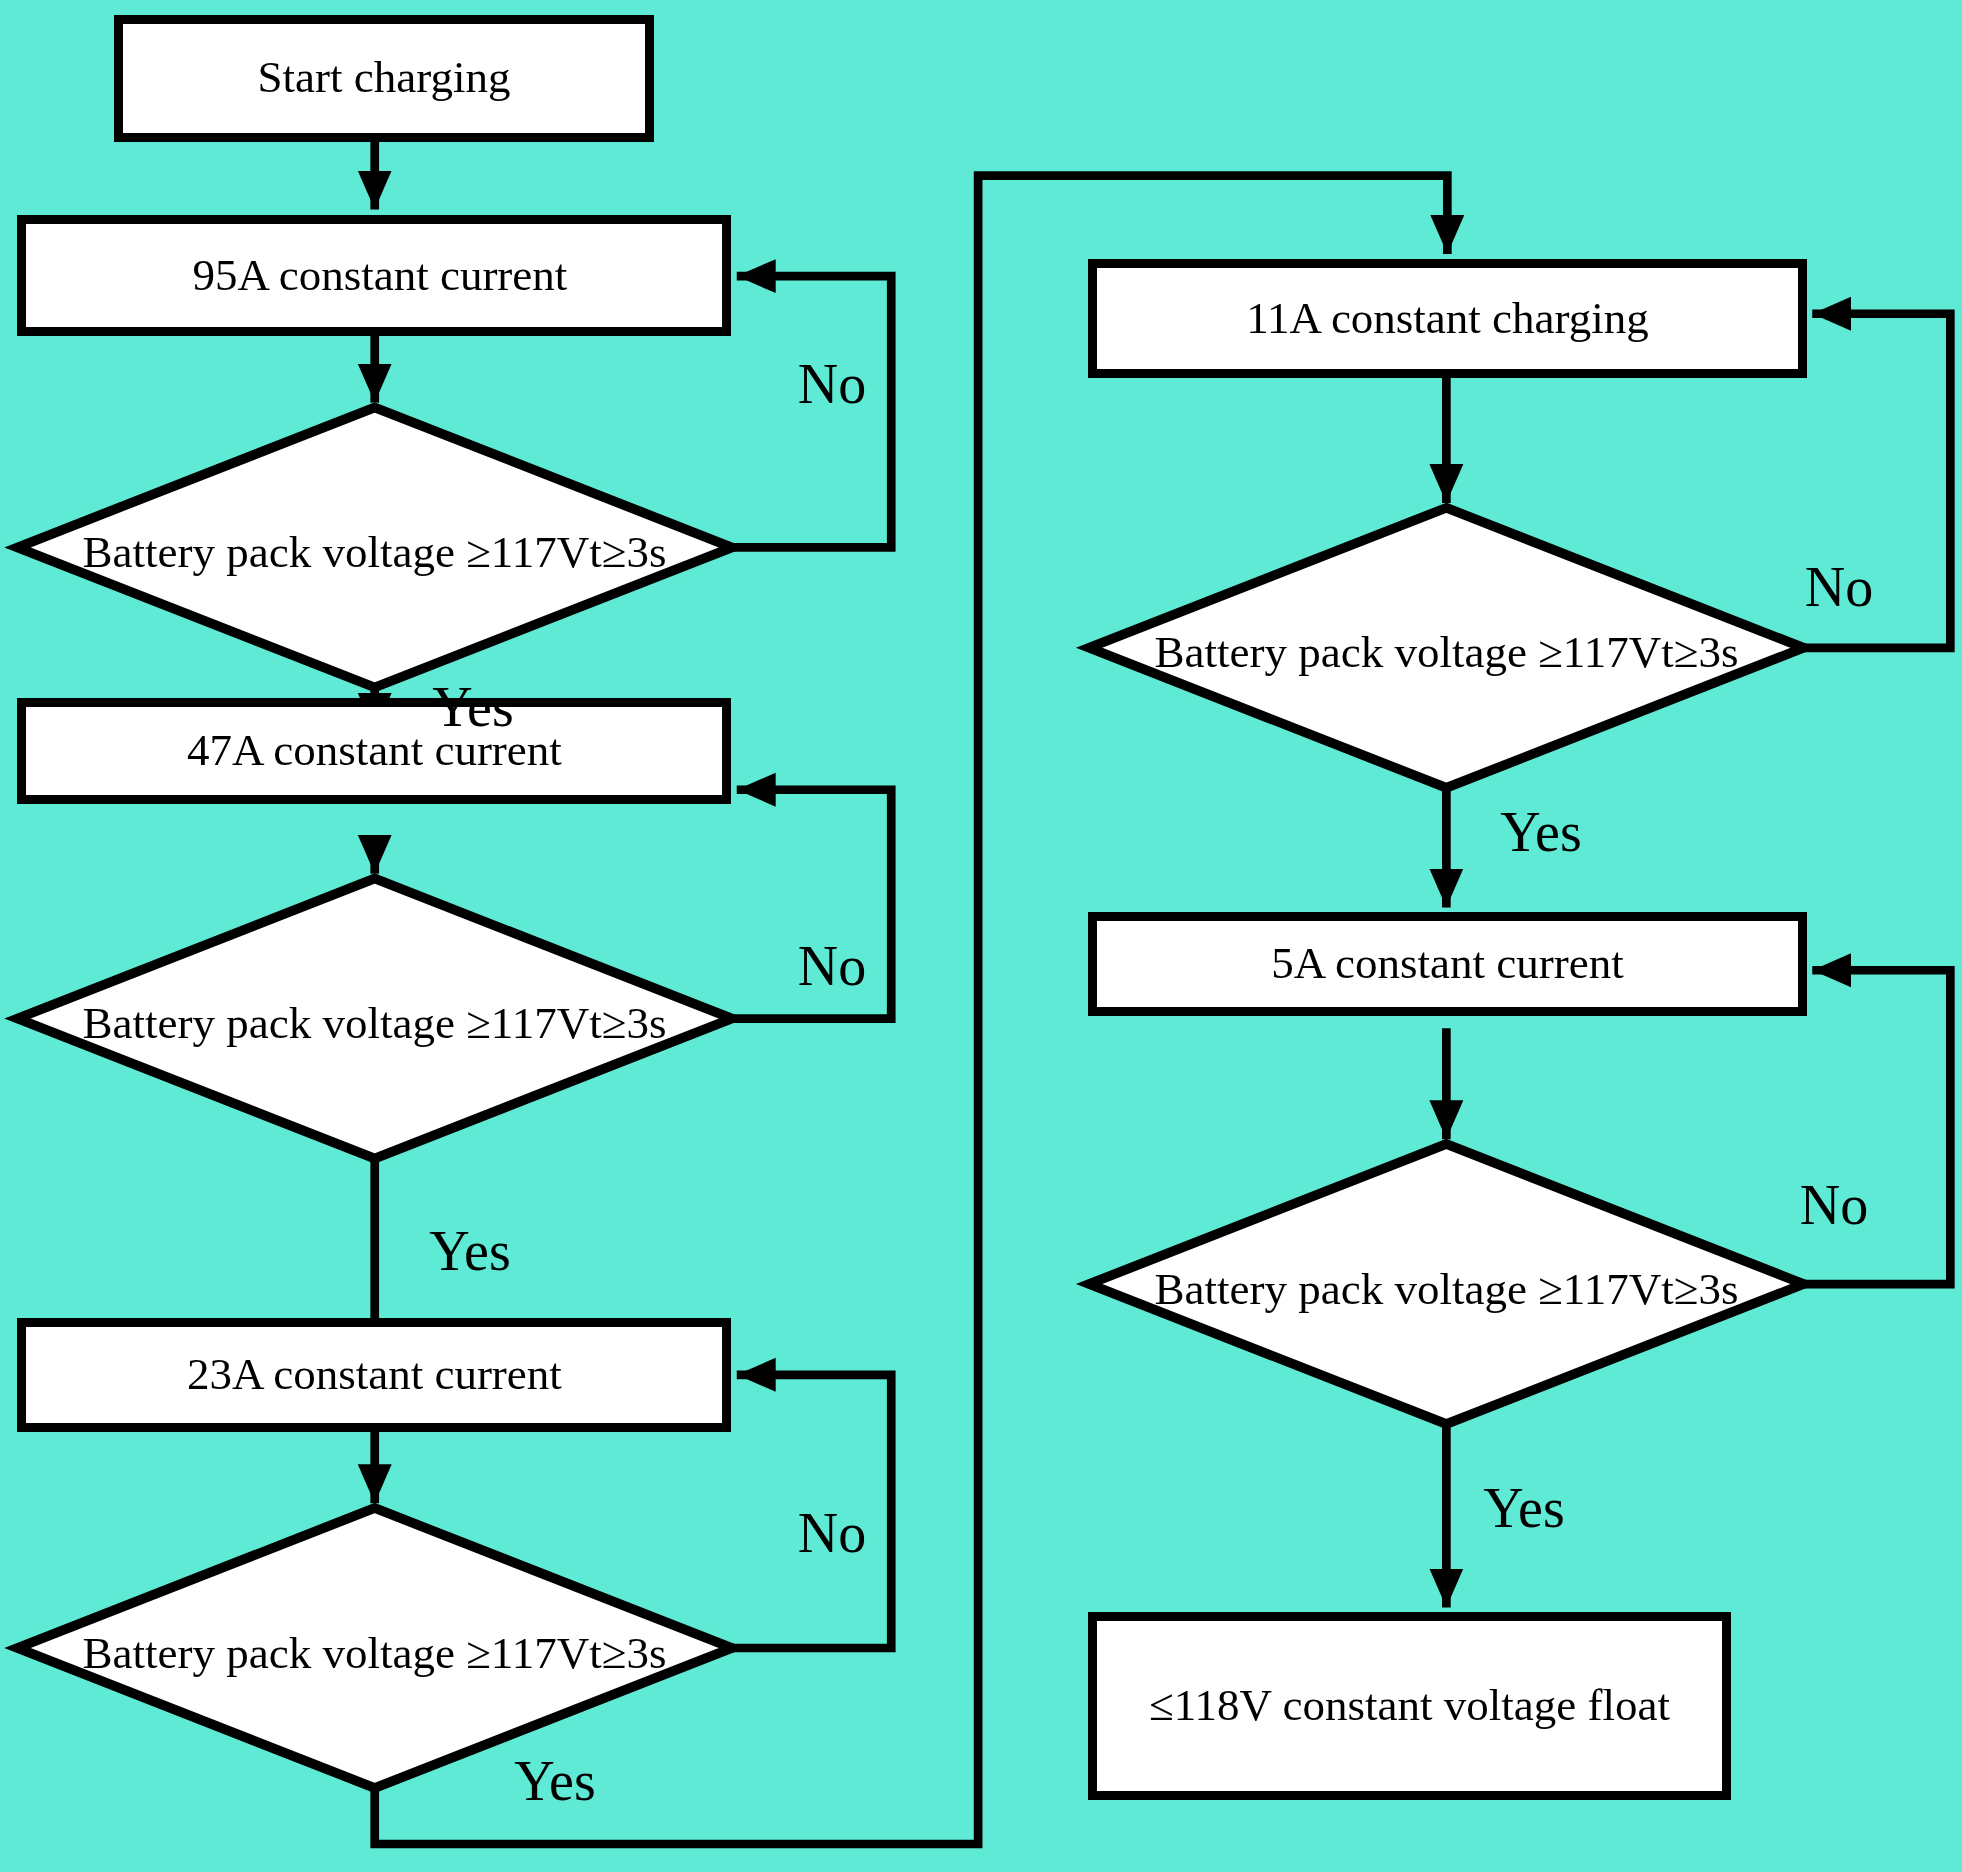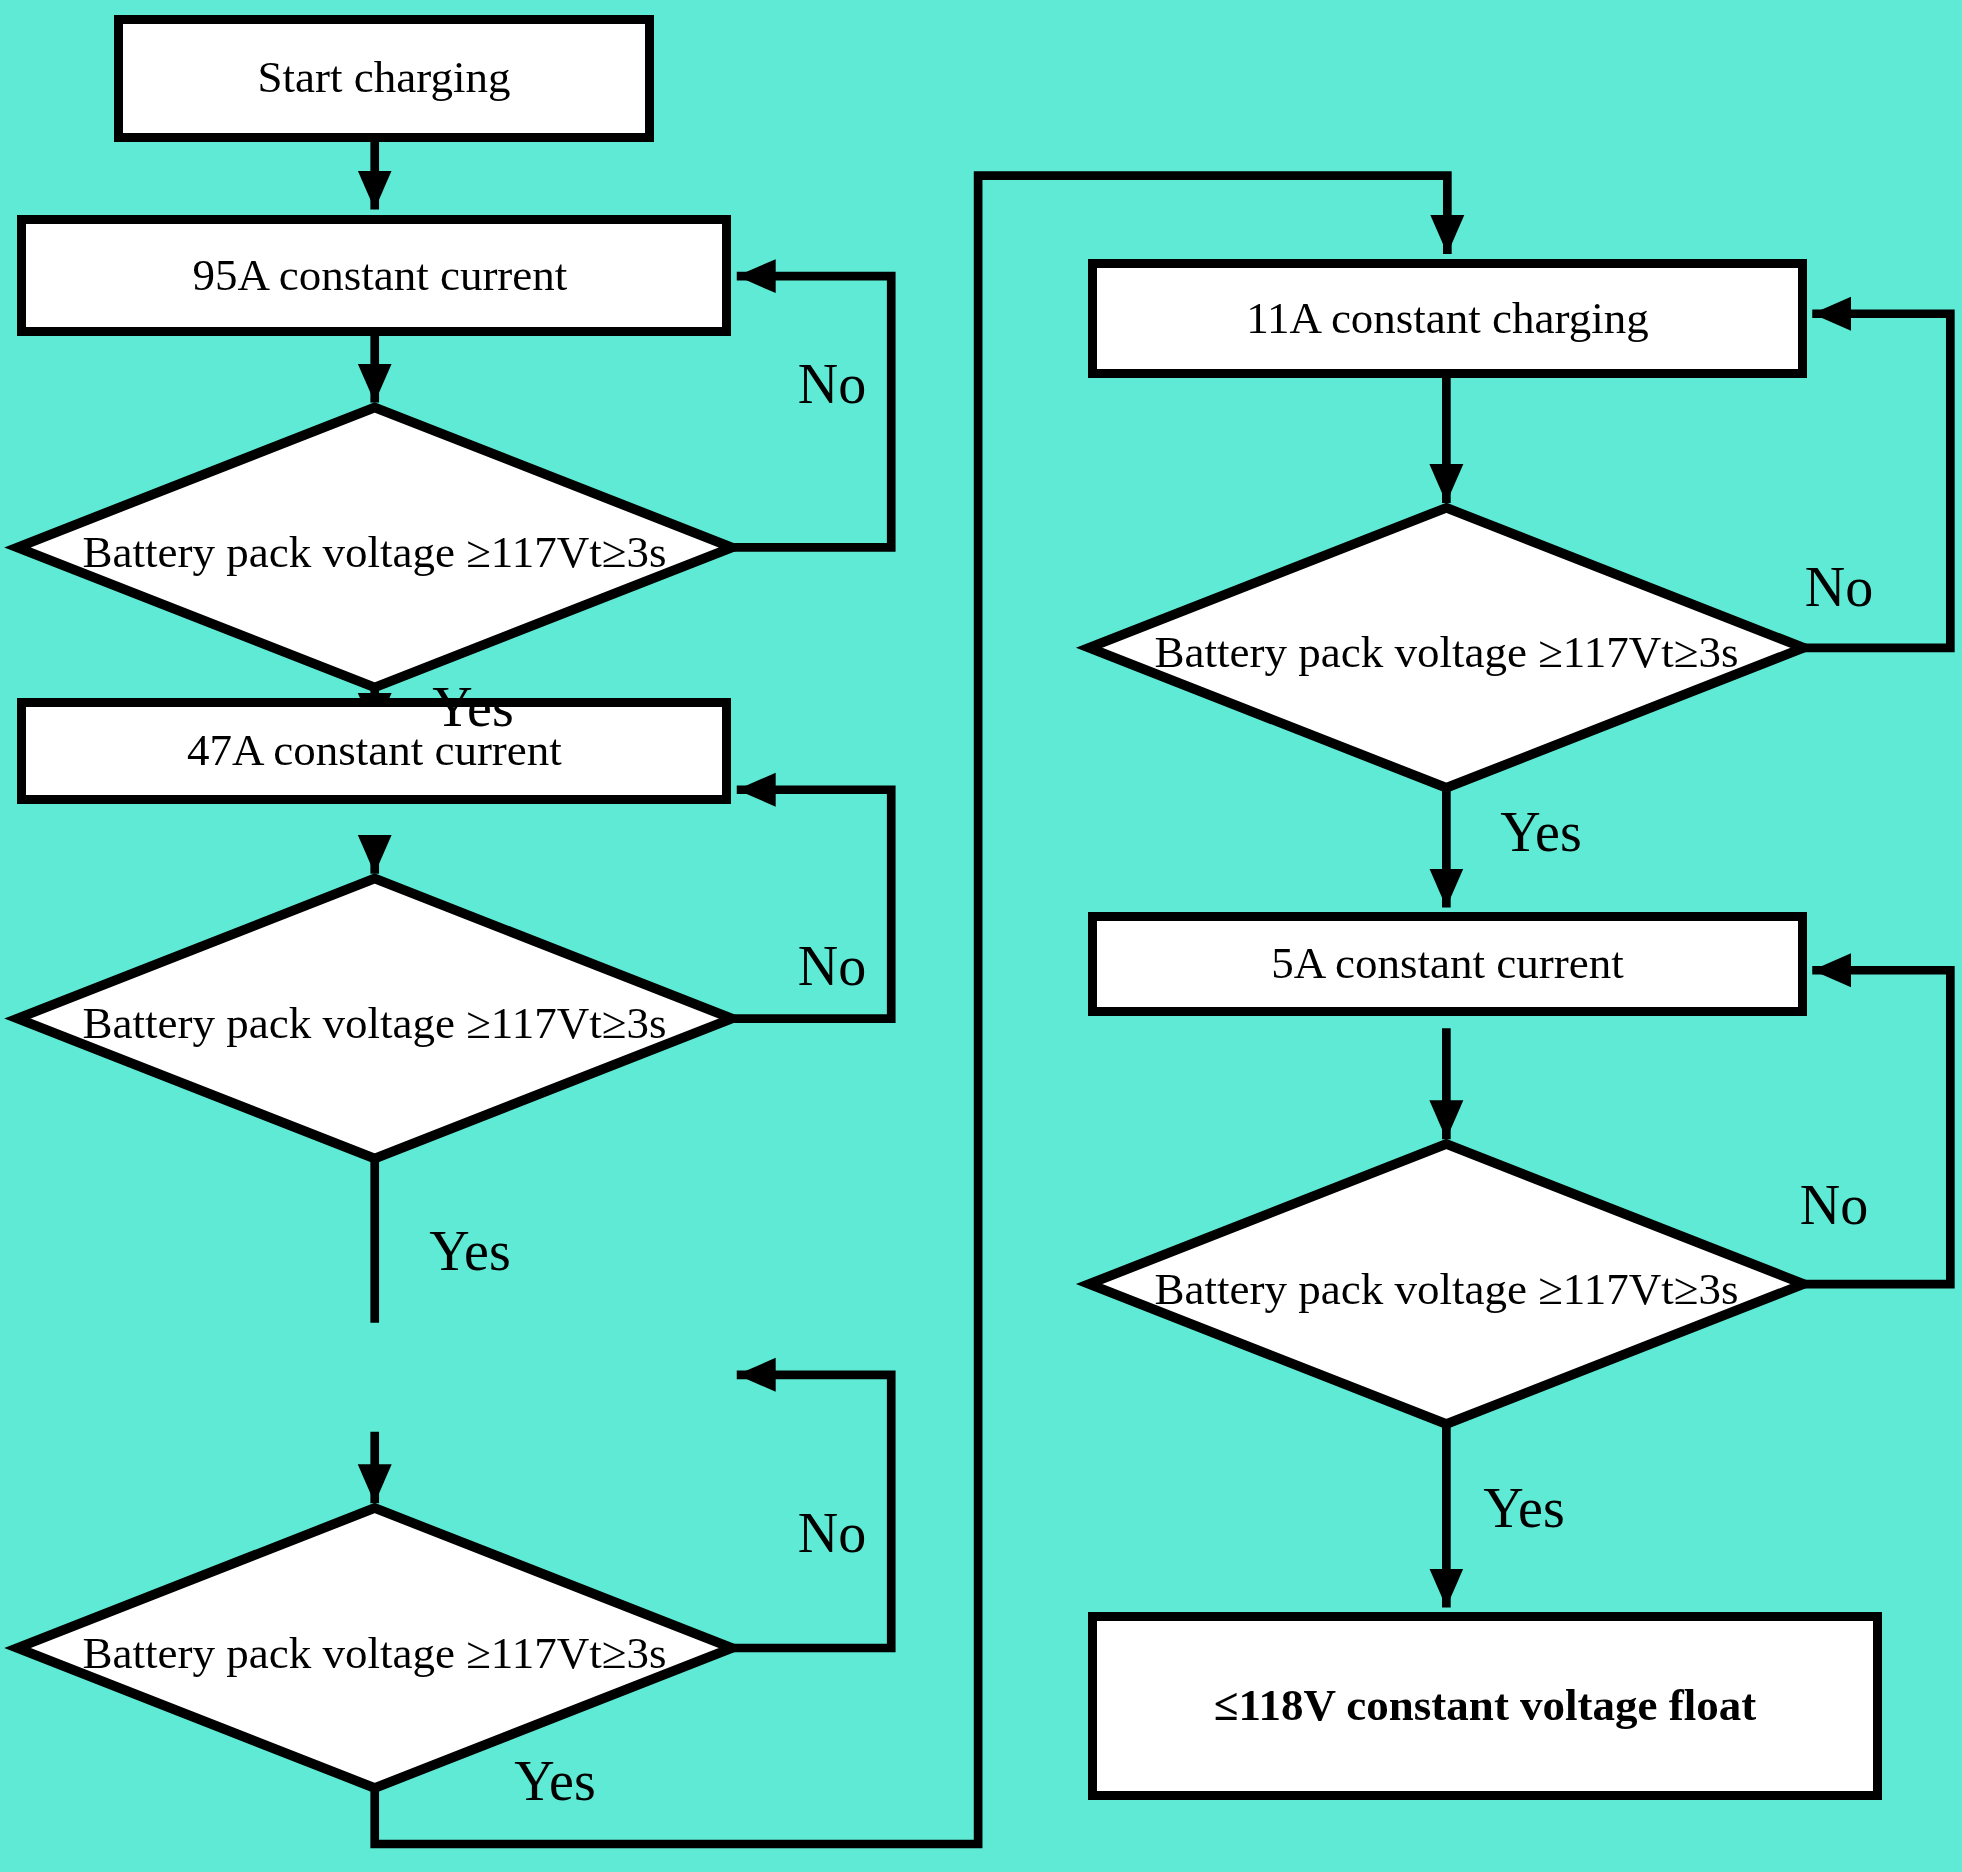--- a/index.html
+++ b/index.html
@@ -52,21 +52,21 @@
     font-size: 56px;
     white-space: nowrap;
   }
   
   #box-start { left: 114px; top: 14.5px;   width: 540px; height: 127px; }
   #box-cc95  { left: 17.4px;  top: 215px;  width: 714px; height: 121px; padding-left: 11px; }
   #box-cc47  { left: 17.4px;  top: 698px;  width: 714px; height: 106px; }
   #box-cc23  { left: 17.4px;  top: 1318px; width: 714px; height: 114px; }
   #box-cc11  { left: 1088px; top: 259px; width: 719px; height: 119px; }
   #box-cc5   { left: 1088px; top: 912px; width: 719px; height: 104px; }
-  #box-float { left: 1088px; top: 1612px; width: 794px; height: 188px; font-weight: bold; }
+  #box-float { left: 1088px; top: 1612px; width: 643px; height: 188px; }
   
   #dl-1 { left: 46px;   top: 480px;  width: 657px; height: 145px; }
   #dl-2 { left: 46px;   top: 951px;  width: 657px; height: 145px; }
   #dl-3 { left: 46px;   top: 1581px; width: 657px; height: 145px; }
   #dl-4 { left: 1118px; top: 580px;  width: 657px; height: 145px; }
   #dl-5 { left: 1118px; top: 1217px; width: 657px; height: 145px; }
   
   #yes-1 { left: 473px;  top: 707px; }
   #yes-2 { left: 470px;  top: 1251px; }
   #yes-3 { left: 555px;  top: 1781px; }
@@ -111,20 +111,21 @@
     <path d="M758,567 L923,567 L923,286 L763,286" fill="none" stroke="#000000" stroke-width="9" marker-end="url(#arrow)"></path>
     <path d="M758,1055 L923,1055 L923,818 L763,818" fill="none" stroke="#000000" stroke-width="9" marker-end="url(#arrow)"></path>
     <path d="M758,1707 L923,1707 L923,1424 L763,1424" fill="none" stroke="#000000" stroke-width="9" marker-end="url(#arrow)"></path>
     <path d="M1868,671 L2020,671 L2020,325 L1877,325" fill="none" stroke="#000000" stroke-width="9" marker-end="url(#arrow)"></path>
     <path d="M1868,1330 L2020,1330 L2020,1005 L1877,1005" fill="none" stroke="#000000" stroke-width="9" marker-end="url(#arrow)"></path>
   </svg>
 
   <div id="box-start" class="pbox">Start charging</div>
   <div id="box-cc95" class="pbox">95A constant current</div>
   <div id="box-cc47" class="pbox">47A constant current</div>
+  <div id="box-cc23" class="pbox">23A constant current</div>
   <div id="box-cc11" class="pbox">11A constant charging</div>
   <div id="box-cc5" class="pbox">5A constant current</div>
   <div id="box-float" class="pbox">≤118V constant voltage float</div>
 
   <div id="dl-1" class="dlabel">
     <div>Battery pack voltage ≥117V</div>
     <div>t≥3s</div>
   </div>
   <div id="dl-2" class="dlabel">
     <div>Battery pack voltage ≥117V</div>

